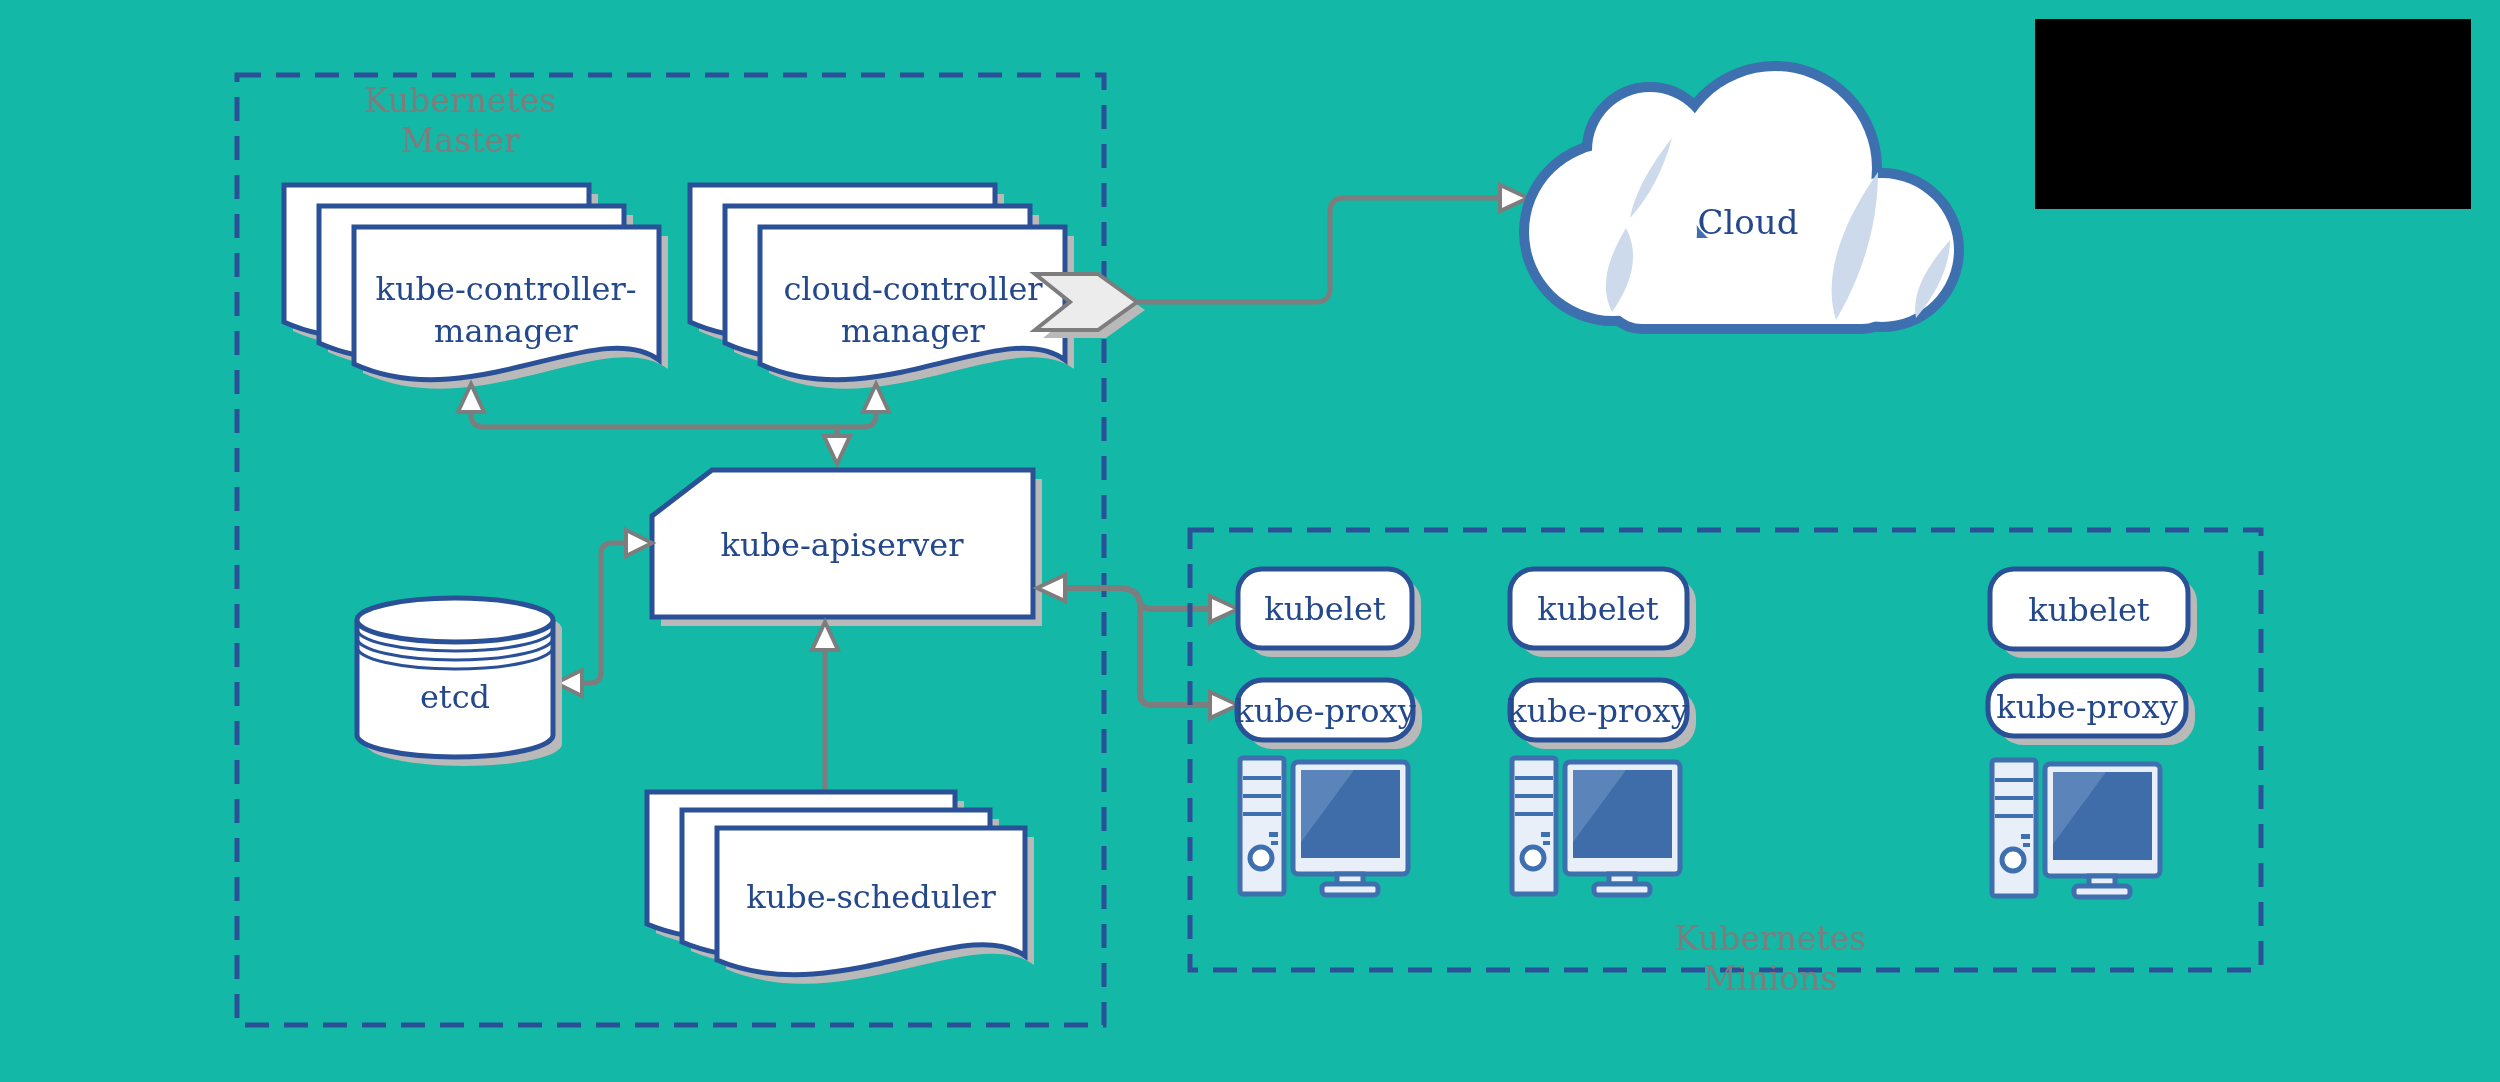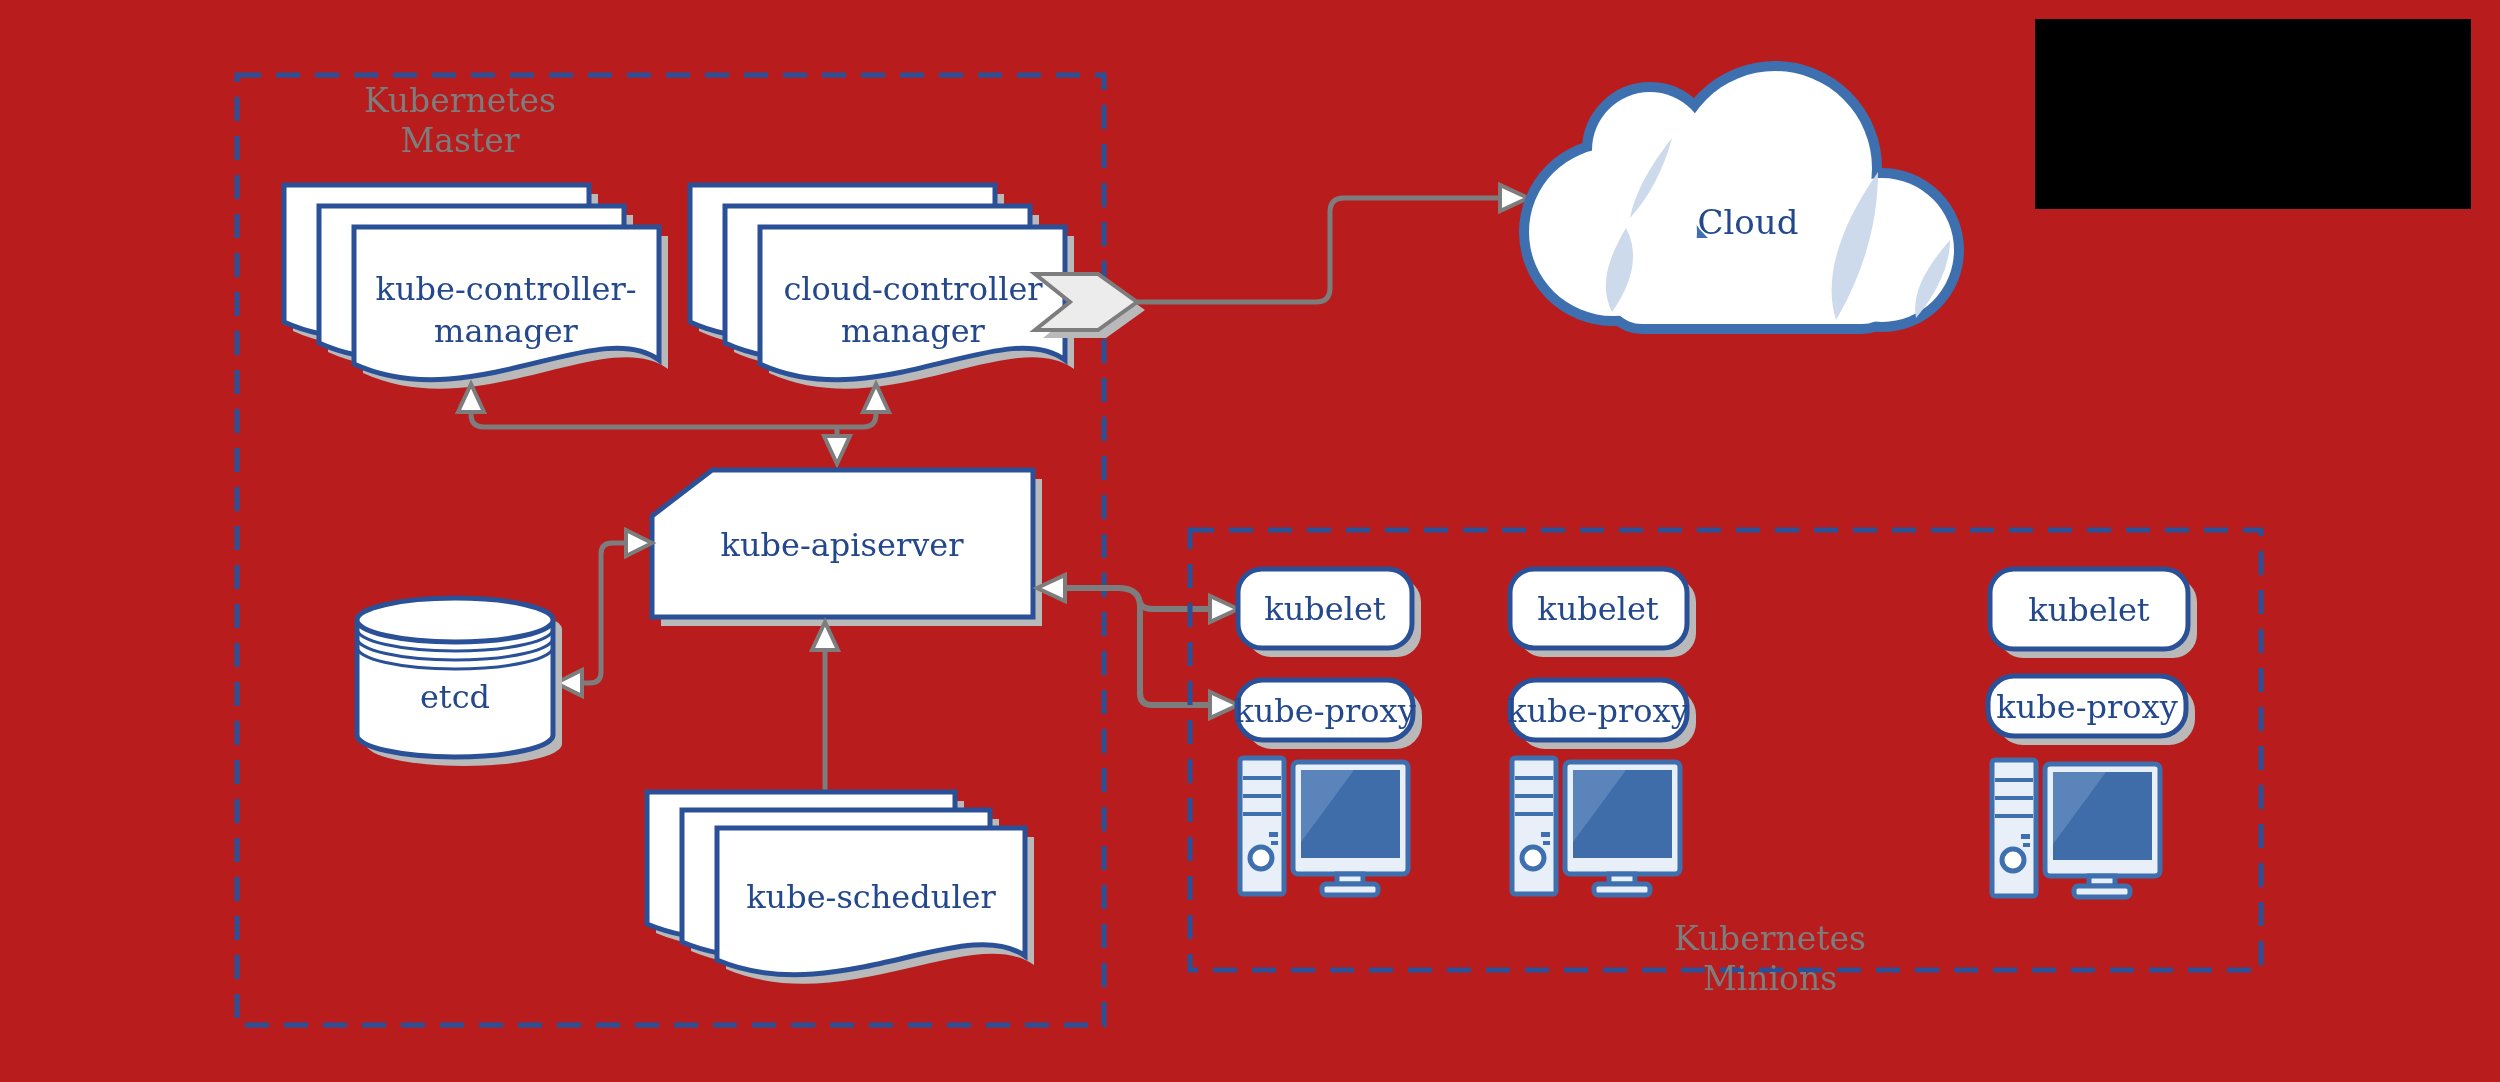--- a/index.html
+++ b/index.html
@@ -1,16 +1,16 @@
 <!DOCTYPE html>
 <html><head>
 <meta charset="utf-8">
 <style>
   html,body{margin:0;padding:0;background:#ffffff;}
-  .stage{position:relative;width:2500px;height:1082px;background:#b91c1c;overflow:hidden;}
+  .stage{position:relative;width:2500px;height:1082px;background:#14b8a6;overflow:hidden;}
   svg text{font-family:"DejaVu Serif","Liberation Serif",serif;}
   .node-label{fill:#24488c;font-size:32px;text-anchor:middle;}
   .group-label{fill:#7d7d7d;font-size:33px;text-anchor:middle;}
   .cloud-label{fill:#24488c;font-size:34px;text-anchor:middle;}
   .doc{fill:#ffffff;stroke:#2a5197;stroke-width:5;}
   .shadow{fill:#b9b9b9;stroke:none;}
   .conn{fill:none;stroke:#7d7d7d;stroke-width:5;}
   .conn-thick{fill:none;stroke:#7d7d7d;stroke-width:6;}
   .ah{fill:#ffffff;stroke:#7d7d7d;stroke-width:4;stroke-linejoin:miter;}
   .dashedbox{fill:none;stroke:#2a5197;stroke-width:5;stroke-dasharray:24 15;}

